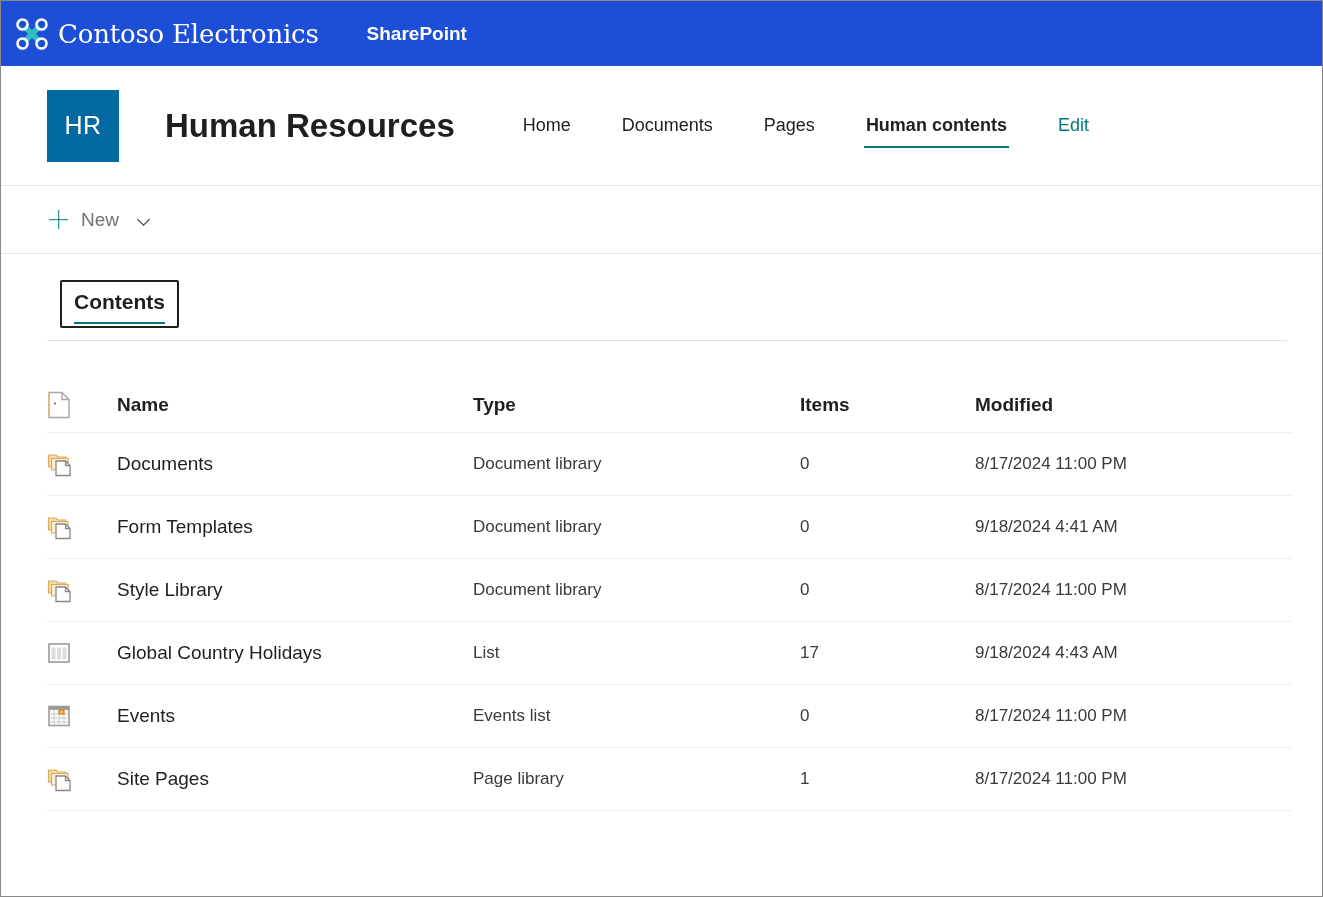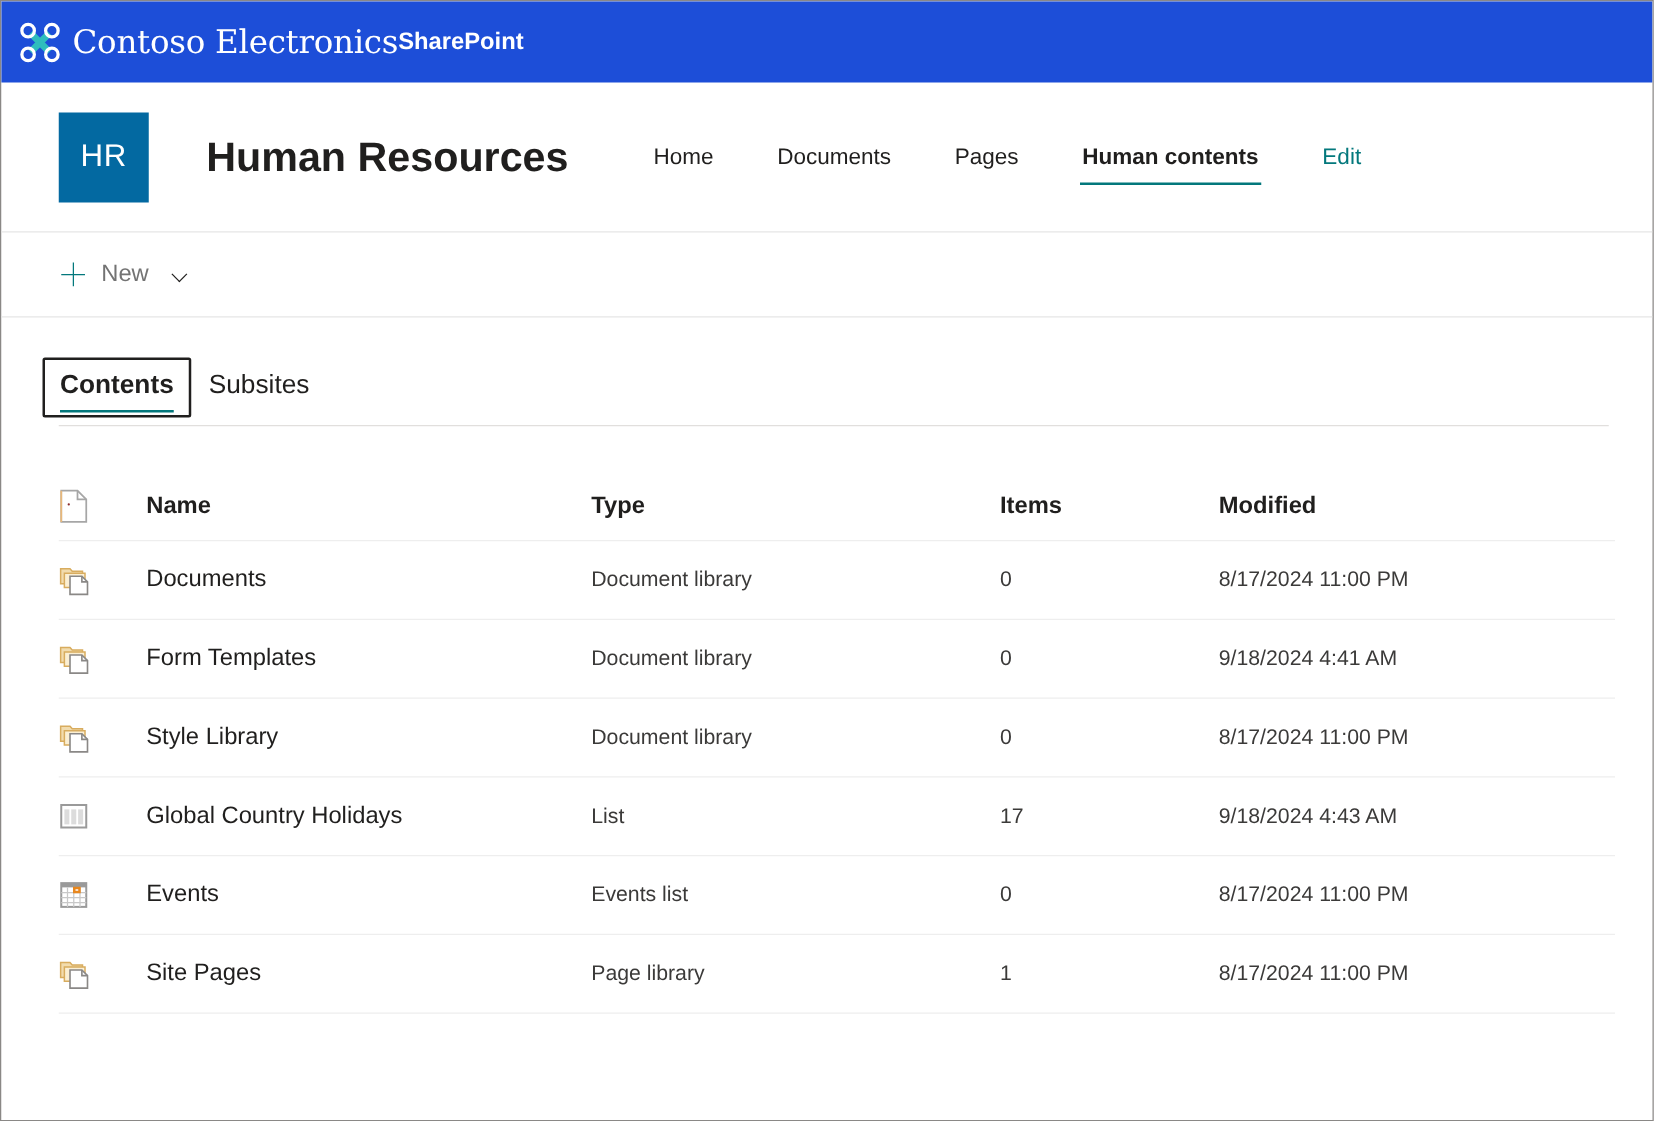--- a/index.html
+++ b/index.html
@@ -40,20 +40,21 @@
     color: #ffffff;
     font-family: "DejaVu Serif", serif;
     font-size: 26px;
     letter-spacing: -0.2px;
     white-space: nowrap;
   }
   .suite-app-name {
     color: #ffffff;
     font-size: 19px;
     font-weight: bold;
+    margin-left: 48px;
     white-space: nowrap;
   }
 
   
   .site-header {
     height: 120px;
     display: flex;
     align-items: center;
     padding-left: 46px;
     border-bottom: 1px solid #e6e6e6;
@@ -149,24 +150,25 @@
     left: 1px; top: 1px;
     width: 8px; height: 8px;
     border-right: 1.4px solid #201f1e;
     border-bottom: 1.4px solid #201f1e;
     transform: rotate(45deg);
   }
 
   
   .pivot-row {
     display: flex;
-    align-items: center;
+    align-items: flex-start;
     padding-left: 33px;
     margin-top: 26px;
     height: 60px;
+    margin-left: 26px;
   }
   .pivot-tab {
     font-size: 21px;
     color: #201f1e;
     padding: 10px 14px 14px 14px;
     position: relative;
     cursor: pointer;
     white-space: nowrap;
   }
   .pivot-tab.selected {
@@ -284,21 +286,20 @@
   <div class="command-bar">
     <div class="new-button">
       <span class="plus-icon"></span>
       <span class="new-label">New</span>
       <span class="chevron-down"></span>
     </div>
   </div>
 
   <div class="pivot-row">
     <div class="pivot-tab selected">Contents</div>
-    <div class="pivot-tab">Subsites</div>
   </div>
   <div class="pivot-divider"></div>
 
   <div class="table-wrap">
 
     <div class="grid-row header-row">
       <div class="col-icon">
         <span>
           <svg class="icon-svg" width="24" height="28" viewBox="0 0 24 28" aria-hidden="true">
             <path d="M2 1.5 H15 L22 8.5 V26.5 H2 Z" fill="#ffffff" stroke="#a6a6a6" stroke-width="1.4"></path>

